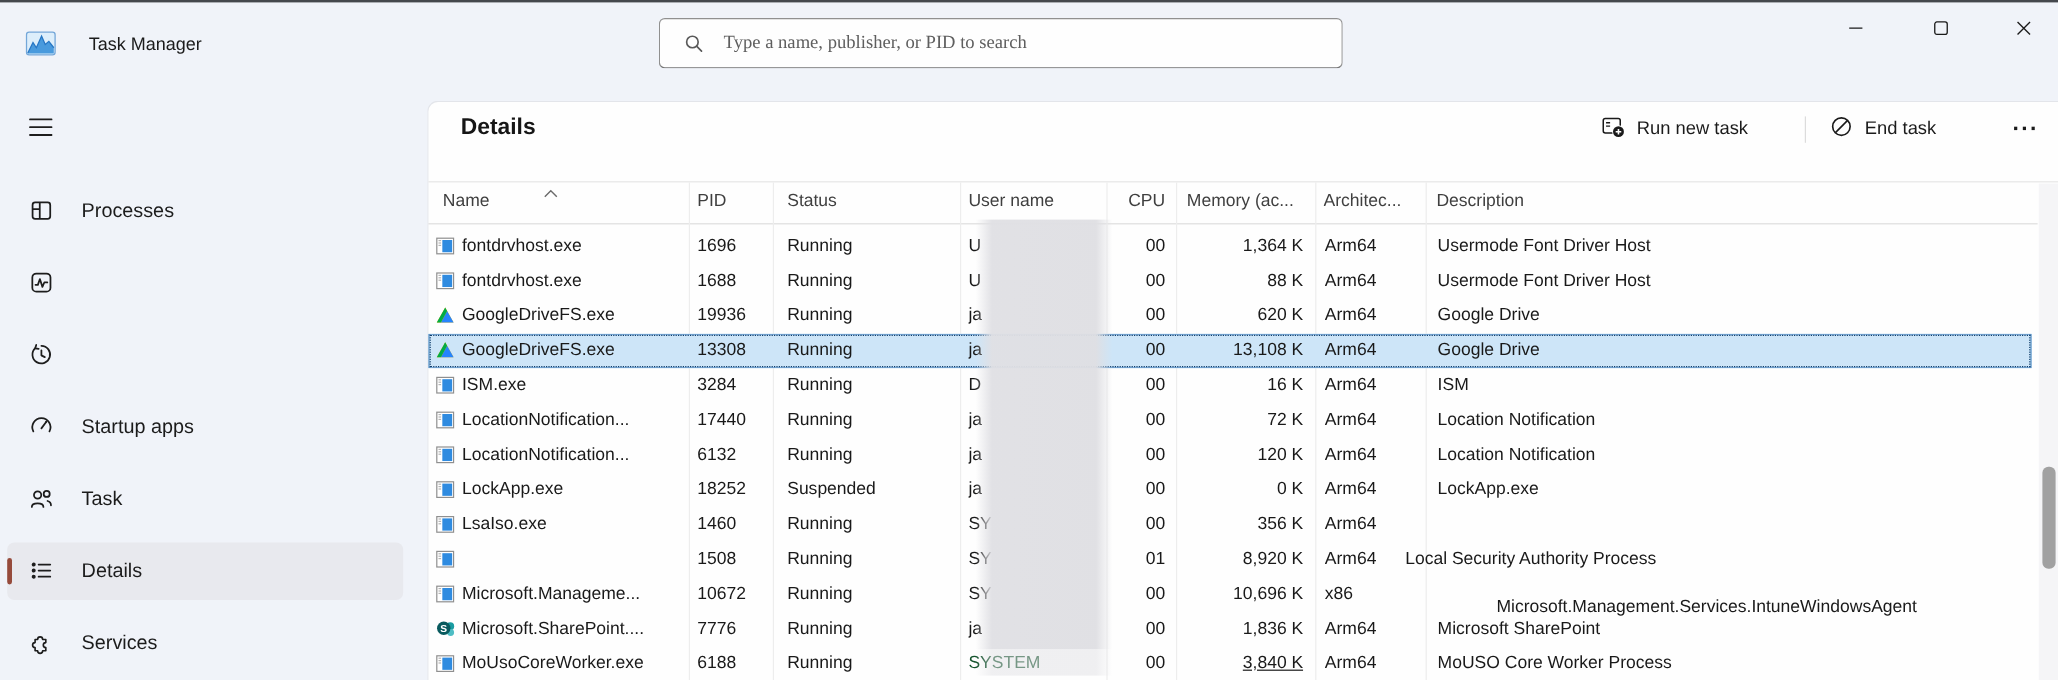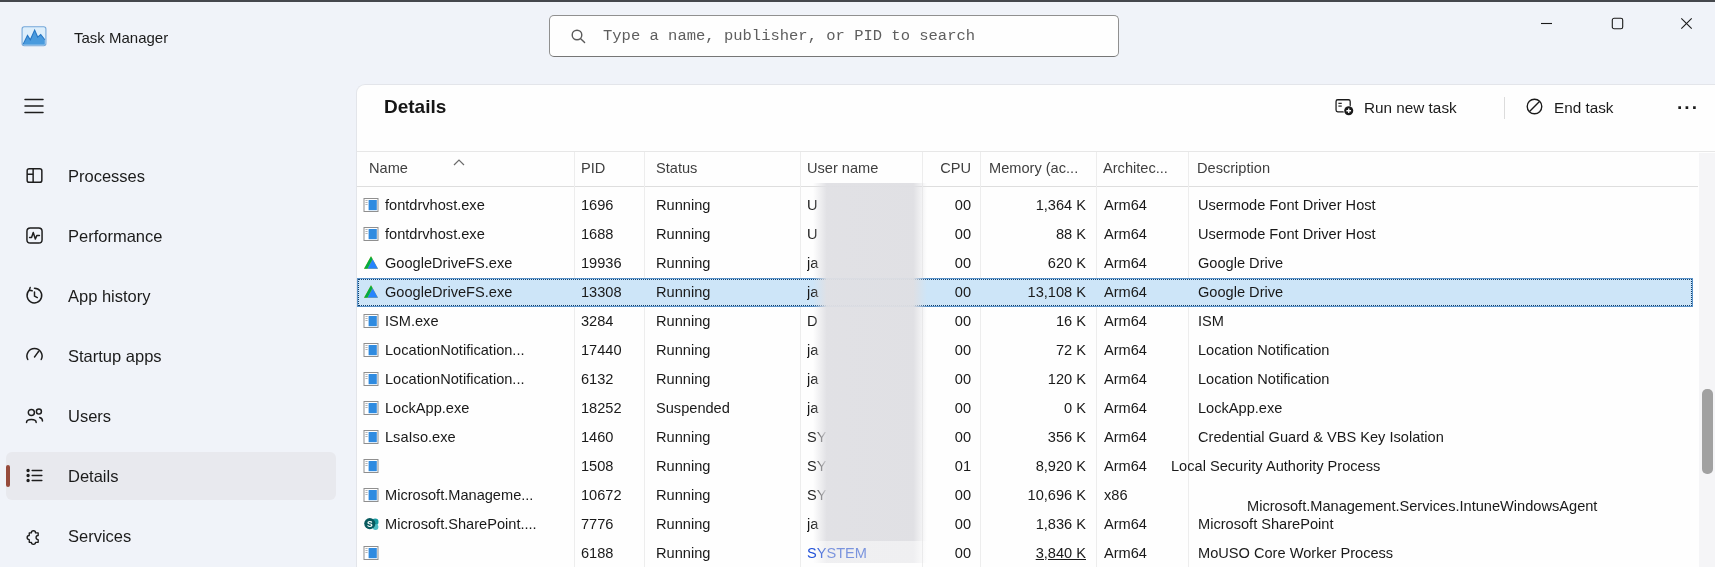--- a/index.html
+++ b/index.html
@@ -14,21 +14,21 @@
   
   .top-edge{position:absolute;top:0;left:0;right:0;height:2px;background:#45484d;z-index:60;}
   .titlebar{position:absolute;top:2px;left:0;right:0;height:68px;}
   .app-icon{position:absolute;left:21px;top:21px;width:26px;height:26px;}
   .win-title{position:absolute;left:74px;top:26px;font-size:15px;color:#1b1b1b;line-height:20px;}
   .search{position:absolute;left:549px;top:13px;width:570px;height:42px;background:#fefefe;
     border:1px solid #909090;border-bottom-color:#767676;border-radius:5px;
     display:flex;align-items:center;box-sizing:border-box;}
   .search .mag{margin:0 14px 0 20px;display:flex;align-items:center;}
   .search input{flex:1;border:none;outline:none;background:transparent;font-size:15.5px;color:#1b1b1b;
-    font-family:Liberation Mono, monospace;}
+    font-family:Liberation Serif, serif;}
   .search input::placeholder{color:#5e5e5e;}
   .titlebar-btn{position:absolute;top:5px;width:46px;height:32px;display:flex;align-items:center;justify-content:center;}
   .tb-min{left:1523px;} .tb-max{left:1594px;} .tb-close{left:1663px;}
 
   
   .sidebar{position:absolute;left:0;top:70px;width:356px;bottom:0;}
   .hamburger{position:absolute;left:16px;top:18px;width:36px;height:36px;display:flex;align-items:center;justify-content:center;}
   .side-item{position:absolute;left:6px;width:330px;height:48px;border-radius:6px;}
   .side-item.sel{background:#e8e9ee;}
   .side-pill{position:absolute;left:0;top:13px;width:3.5px;height:22px;border-radius:2px;}
@@ -49,21 +49,21 @@
   .tline-top{position:absolute;left:0;right:0;top:66px;height:1px;background:#e7e7e7;}
   .tline-head{position:absolute;left:0;width:1341px;top:101px;height:1px;background:#dedede;}
   .colsep{position:absolute;top:67px;bottom:0;width:1px;background:#ededed;}
   .hcell{position:absolute;top:66px;height:35px;line-height:35px;font-size:14.6px;color:#3f3f3f;white-space:nowrap;overflow:hidden;}
   .hcell.right{text-align:right;}
   .sort-caret{position:absolute;left:96px;top:67px;}
   .row{position:absolute;left:0;width:1336px;height:29px;box-sizing:border-box;}
   .row.sel{background:#cde5f8;box-shadow:inset 0 0 0 1px #5b93c9;outline:1px dotted #0f3e6b;outline-offset:-2px;}
   .cell{position:absolute;top:0;height:29px;line-height:29px;font-size:14.6px;color:#191919;white-space:nowrap;overflow:hidden;}
   .cell.right{text-align:right;}
-  .cell.dim{color:#1d4ed8;}
+  .cell.dim{color:#14532d;}
   .picon{position:absolute;left:6px;top:6px;width:16px;height:16px;}
 
   
   .redact{position:absolute;left:456px;width:114px;z-index:5;
     background:linear-gradient(to right,rgba(224,224,228,0) 0%,rgba(224,224,228,0.96) 12%,rgba(223,223,227,0.96) 88%,rgba(224,224,228,0) 100%);}
   .redact.main{top:98px;height:358px;}
   .redact.fade{top:456px;height:22px;opacity:0.5;}
 
   
   .scroll-track{position:absolute;left:1342px;top:68px;bottom:0;width:17px;background:#f5f5f7;}
@@ -128,46 +128,44 @@
               <line x1="8.7" y1="3.5" x2="8.7" y2="16.5"></line>
               <line x1="3" y1="8.8" x2="8.7" y2="8.8"></line>
             </svg></span>
           <span class="side-label">Processes</span>
         </div>
         <div class="side-item" style="top: 142px;">
           <span class="side-icon"><svg width="21" height="21" viewBox="0 0 20 20" fill="none" stroke="#1d1d1d" stroke-width="1.4" stroke-linecap="round" stroke-linejoin="round">
               <rect x="2.8" y="2.8" width="14.4" height="14.4" rx="3.2"></rect>
               <polyline points="5.3,11.8 7.2,11.8 8.8,7.2 10.8,13.4 12.3,9.9 14.7,9.9"></polyline>
             </svg></span>
-          <span class="side-label">Performance</span>
         </div>
         <div class="side-item" style="top: 202px;">
           <span class="side-icon"><svg width="21" height="21" viewBox="0 0 20 20" fill="none" stroke="#1d1d1d" stroke-width="1.4" stroke-linecap="round" stroke-linejoin="round">
               <path d="M5.1,4.9 A7,7 0 1 0 10,3"></path>
               <polyline points="5.9,2.3 5.1,5 7.8,5.5"></polyline>
               <polyline points="10,6.6 10,10.6 12.7,12"></polyline>
             </svg></span>
-          <span class="side-label">App history</span>
         </div>
         <div class="side-item" style="top: 262px;">
           <span class="side-icon"><svg width="21" height="21" viewBox="0 0 20 20" fill="none" stroke="#1d1d1d" stroke-width="1.4" stroke-linecap="round">
               <path d="M3.6,13.8 A7.2,7.2 0 1 1 16.4,13.8"></path>
               <line x1="10" y1="11.4" x2="13.6" y2="6.6"></line>
               <polygon points="14.9,5 12.7,5.8 14.3,7.4" fill="#1d1d1d" stroke="none"></polygon>
             </svg></span>
           <span class="side-label">Startup apps</span>
         </div>
         <div class="side-item" style="top: 322px;">
           <span class="side-icon"><svg width="21" height="21" viewBox="0 0 20 20" fill="none" stroke="#1d1d1d" stroke-width="1.4" stroke-linecap="round">
               <circle cx="7" cy="7.1" r="2.9"></circle>
               <path d="M2.4,16.6 c0,-3.8 9.2,-3.8 9.2,0"></path>
               <circle cx="14.2" cy="6.3" r="2.4"></circle>
               <path d="M14.9,11.9 c1.7,0.4 2.7,1.7 2.7,3.4"></path>
             </svg></span>
-          <span class="side-label">Users</span>
+          <span class="side-label">Task</span>
         </div>
         <div class="side-item sel" style="top: 382px;">
           <span class="side-pill" style="background: rgb(150, 75, 60);"></span>
           <span class="side-icon"><svg width="21" height="21" viewBox="0 0 20 20" fill="none" stroke="#1d1d1d" stroke-width="1.4" stroke-linecap="round">
               <line x1="7.8" y1="5.2" x2="17" y2="5.2"></line>
               <line x1="7.8" y1="10" x2="17" y2="10"></line>
               <line x1="7.8" y1="14.8" x2="17" y2="14.8"></line>
               <circle cx="3.9" cy="5.2" r="0.9" fill="#1d1d1d"></circle>
               <circle cx="3.9" cy="10" r="0.9" fill="#1d1d1d"></circle>
               <circle cx="3.9" cy="14.8" r="0.9" fill="#1d1d1d"></circle>
@@ -385,21 +383,20 @@
               <rect x="2.4" y="7" width="2.2" height="1" fill="#b5b5b5"></rect>
               <rect x="5.6" y="3" width="8.2" height="10.2" fill="#2f8be0"></rect>
             </svg></span>
           <span class="cell" style="left: 28px; width: 188px;">LsaIso.exe</span>
           <span class="cell" style="left: 224px; width: 70px;">1460</span>
           <span class="cell" style="left: 299px; width: 130px;">Running</span>
           <span class="cell" style="left: 450px; width: 115px;">SY</span>
           <span class="cell right" style="left: 560px; width: 54px;">00</span>
           <span class="cell right" style="left: 624px; width: 105px;">356 K</span>
           <span class="cell" style="left: 747px; width: 88px;">Arm64</span>
-          <span class="cell" style="left: 841px; width: 492px;">Credential Guard &amp; VBS Key Isolation</span>
         </div>
         <div class="row" style="top: 367px;">
           <span class="picon"><svg width="16" height="16" viewBox="0 0 16 16">
               <rect x="1" y="1.5" width="14" height="13" fill="#fff" stroke="#8f8f8f"></rect>
               <rect x="2.4" y="3" width="2.2" height="1" fill="#b5b5b5"></rect>
               <rect x="2.4" y="5" width="2.2" height="1" fill="#b5b5b5"></rect>
               <rect x="2.4" y="7" width="2.2" height="1" fill="#b5b5b5"></rect>
               <rect x="5.6" y="3" width="8.2" height="10.2" fill="#2f8be0"></rect>
             </svg></span>
           <span class="cell" style="left: 224px; width: 70px;">1508</span>
@@ -444,20 +441,21 @@
           <span class="cell" style="left: 841px; width: 492px;">Microsoft SharePoint</span>
         </div>
         <div class="row" style="top: 454px;">
           <span class="picon"><svg width="16" height="16" viewBox="0 0 16 16">
               <rect x="1" y="1.5" width="14" height="13" fill="#fff" stroke="#8f8f8f"></rect>
               <rect x="2.4" y="3" width="2.2" height="1" fill="#b5b5b5"></rect>
               <rect x="2.4" y="5" width="2.2" height="1" fill="#b5b5b5"></rect>
               <rect x="2.4" y="7" width="2.2" height="1" fill="#b5b5b5"></rect>
               <rect x="5.6" y="3" width="8.2" height="10.2" fill="#2f8be0"></rect>
             </svg></span>
+          <span class="cell" style="left: 28px; width: 188px;">MoUsoCoreWorker.exe</span>
           <span class="cell" style="left: 224px; width: 70px;">6188</span>
           <span class="cell" style="left: 299px; width: 130px;">Running</span>
           <span class="cell dim" style="left: 450px; width: 115px;">SYSTEM</span>
           <span class="cell right" style="left: 560px; width: 54px;">00</span>
           <span class="cell right" style="left: 624px; width: 105px; text-decoration: underline;">3,840 K</span>
           <span class="cell" style="left: 747px; width: 88px;">Arm64</span>
           <span class="cell" style="left: 841px; width: 492px;">MoUSO Core Worker Process</span>
         </div>
       </div>
 

